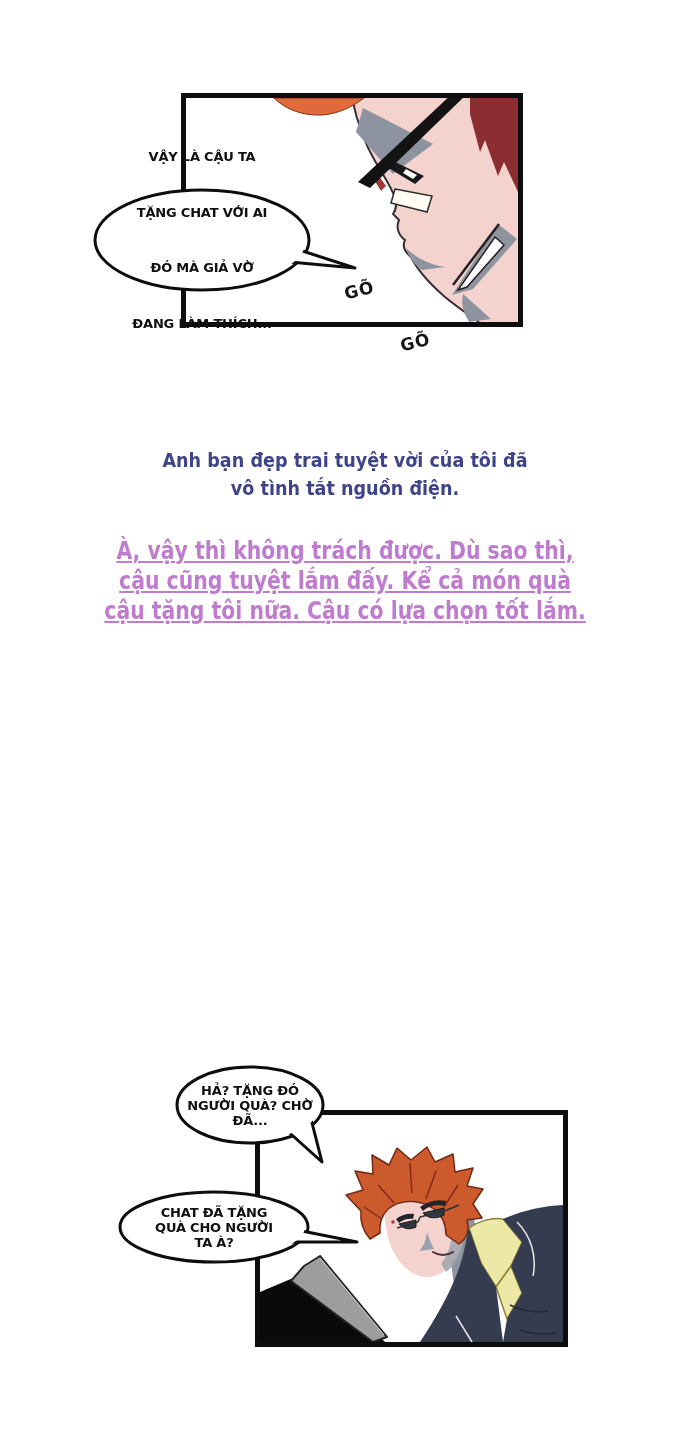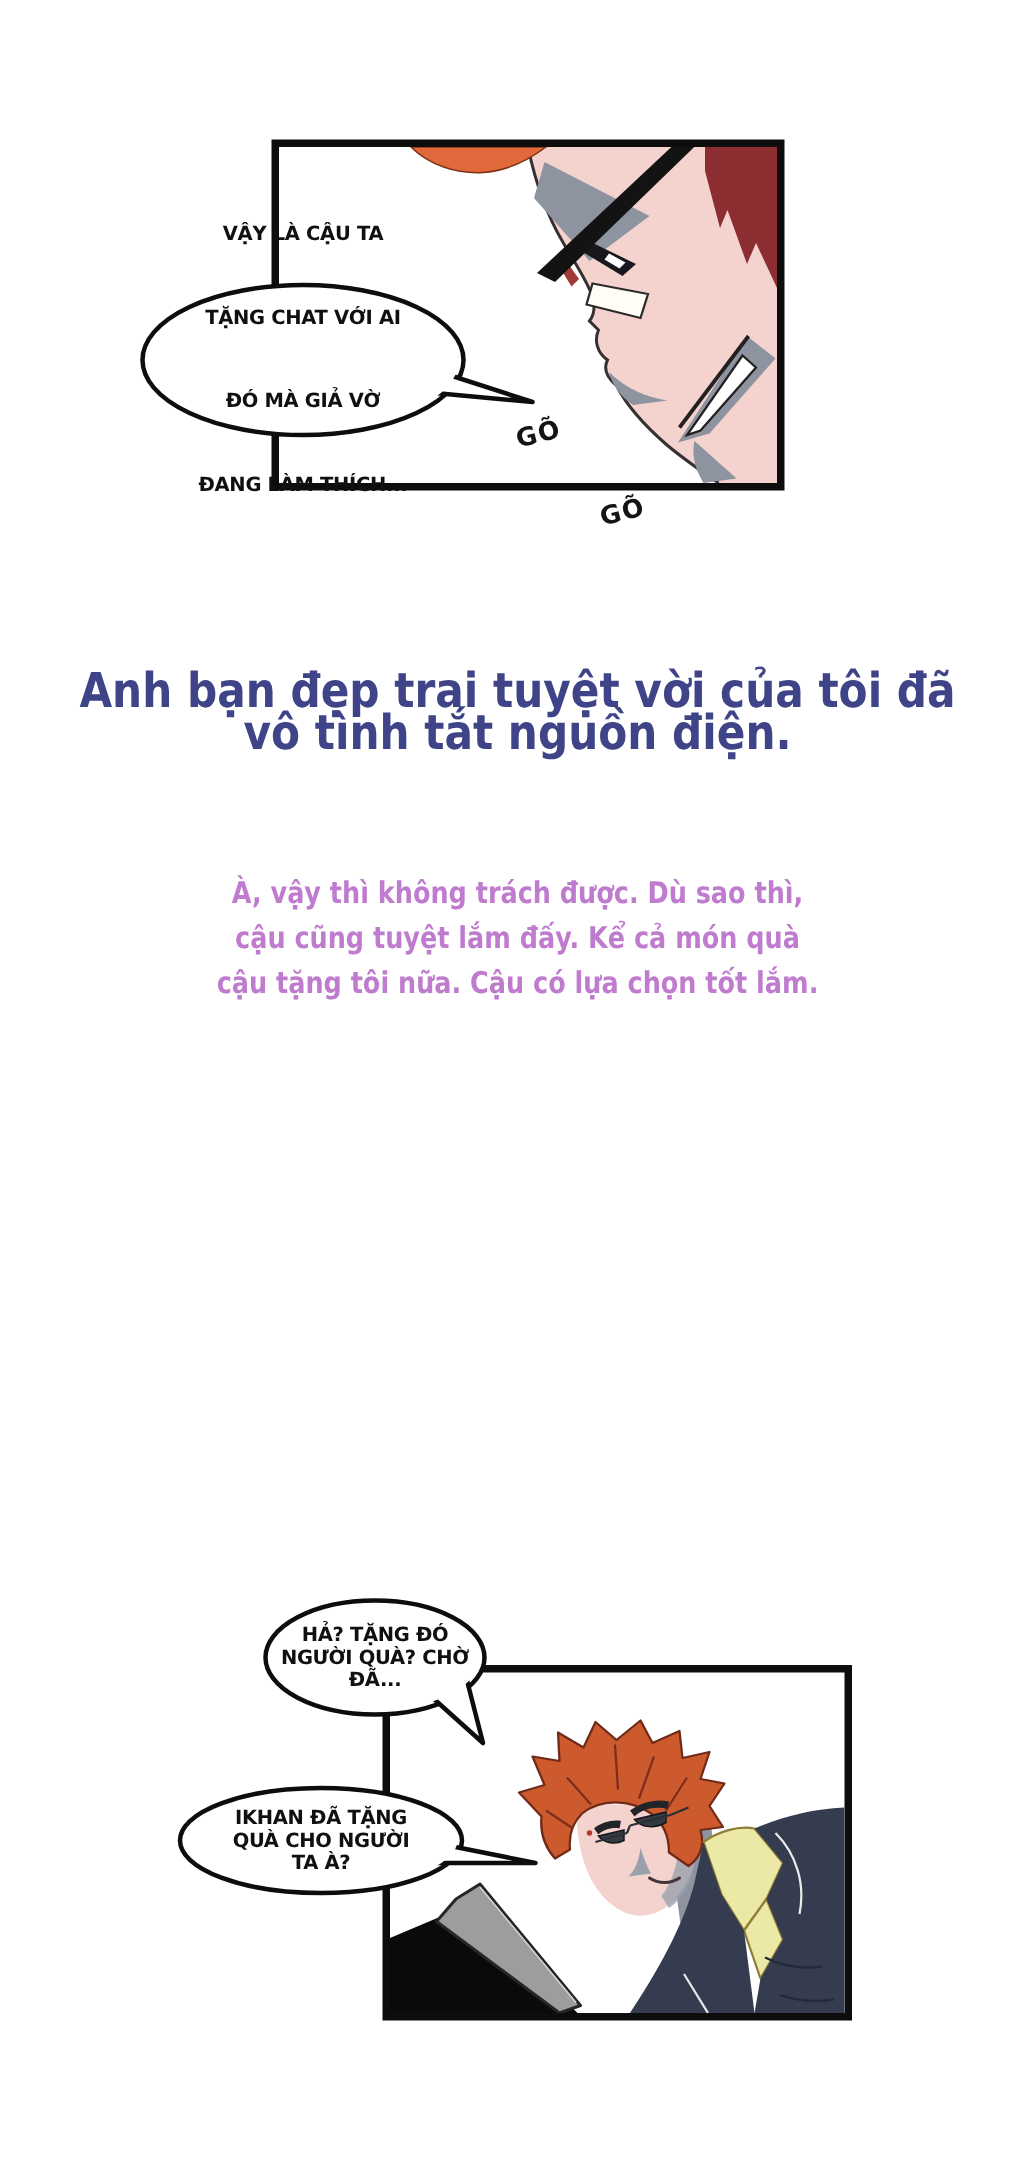--- a/index.html
+++ b/index.html
@@ -12,22 +12,22 @@
   .bubble{position:absolute;z-index:3;}
   .bubble svg{position:absolute;left:0;top:0;width:100%;height:100%;overflow:visible;}
   .bubble-text{position:absolute;display:flex;flex-direction:column;justify-content:center;
        text-align:center;font-weight:bold;color:#101010;letter-spacing:-0.2px;}
   .bubble-text span{display:block;}
   .bt-1{left:10px;top:0;width:200px;height:104px;font-size:13px;line-height:15.5px;gap:40px;}
   .bt-2{left:0;top:0;width:150px;height:80px;font-size:13px;line-height:15px;}
   .bt-3{left:0;top:0;width:194px;height:74px;font-size:13px;line-height:15px;}
   .narration{position:absolute;left:0;width:690px;z-index:2;text-align:center;font-weight:bold;}
   .narration .squeeze{transform:scaleX(0.88);transform-origin:50% 50%;}
-  .narr-blue{top:446px;font-size:32px;line-height:28px;}
-  .narr-pink{top:580px;font-size:20px;line-height:30px;}
+  .narr-blue{top:446px;font-size:20px;line-height:28px;}
+  .narr-pink{top:536px;font-size:24px;line-height:30px;text-decoration:underline;}
   .narr-pink .squeeze{transform:scaleX(0.85);}
 </style>
 </head>
 <body>
 
 <div class="page">
 
   <div class="panel" style="left:181px;top:93px;width:342px;height:234px;">
     <svg viewBox="0 0 332 224" preserveAspectRatio="none">
 
@@ -162,19 +162,19 @@
     </div>
   </div>
 
   <div class="bubble" style="left:117px;top:1190px;width:245px;height:80px;">
     <svg viewBox="0 0 245 80">
       <ellipse cx="97" cy="37" rx="94" ry="35" fill="#ffffff" stroke="#0d0d0d" stroke-width="3"></ellipse>
       <path d="M 170,38 L 240,52 L 168,52" fill="#ffffff" stroke="#0d0d0d" stroke-width="3" stroke-linejoin="round"></path>
       <ellipse cx="97" cy="37" rx="91" ry="32" fill="#ffffff" stroke="none"></ellipse>
     </svg>
     <div class="bubble-text bt-3">
-      <span>IKHAN ĐÃ TẶNG</span>
+      <span>CHAT ĐÃ TẶNG</span>
       <span>QUÀ CHO NGƯỜI</span>
       <span>TA À?</span>
     </div>
   </div>
 
 </div>
 
 </body></html>

